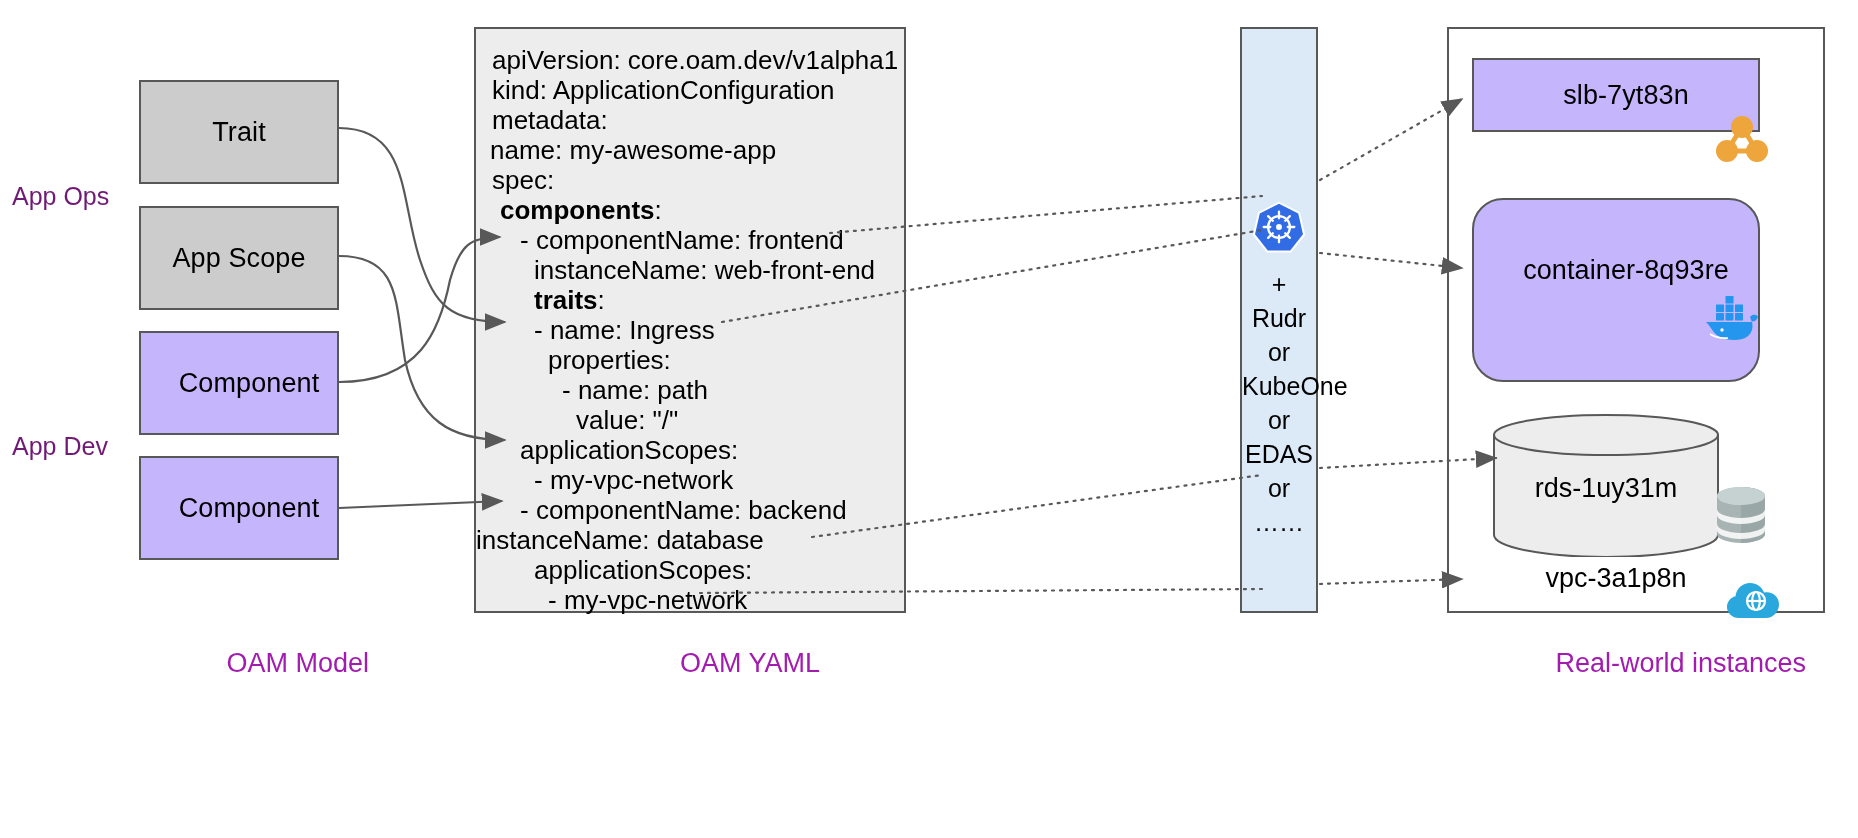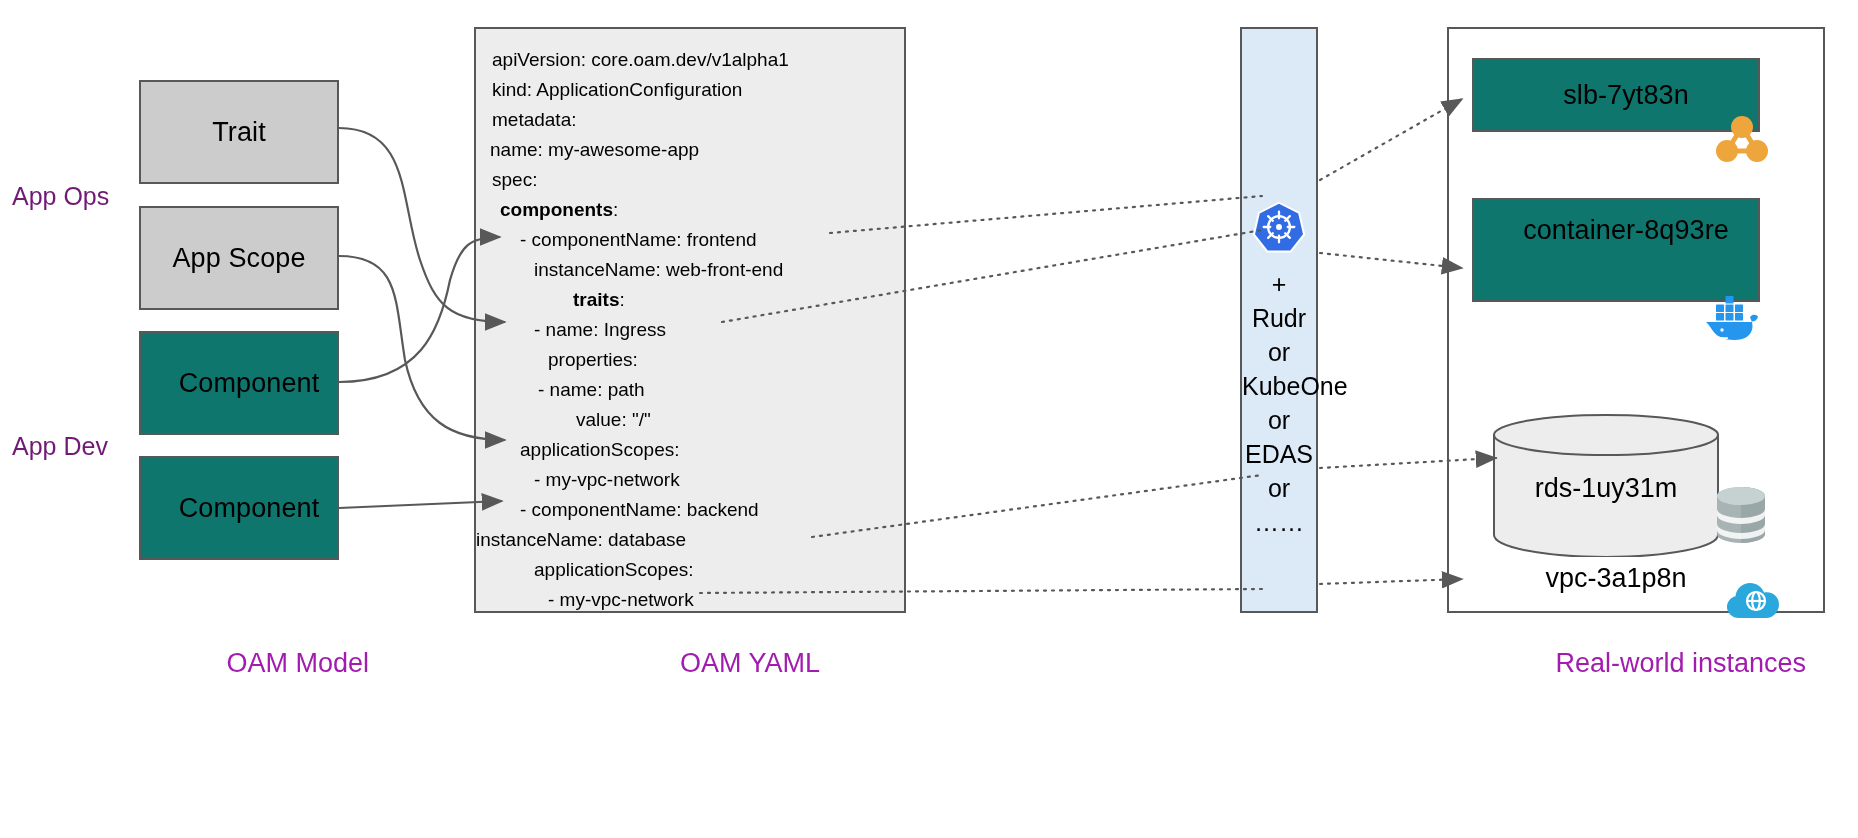--- a/index.html
+++ b/index.html
@@ -2,44 +2,44 @@
 <html><head>
 <meta charset="utf-8">
 <style>
   html,body{margin:0;padding:0;background:#ffffff;}
   body{width:1858px;height:838px;position:relative;font-family:"Liberation Sans",sans-serif;color:#000;overflow:hidden;}
   #stage{position:absolute;left:0;top:0;width:1858px;height:838px;}
   svg.layer{position:absolute;left:0;top:0;width:1858px;height:838px;pointer-events:none;}
 
   .box{position:absolute;box-sizing:border-box;border:2px solid #585858;display:flex;align-items:center;justify-content:center;}
   .gray-dark{background:#cccccc;}
-  .gray-light{background:#0f766e;padding-left:20px;}
+  .gray-light{background:#c4b5fd;padding-left:20px;}
   .box-label{font-size:27px;color:#000;letter-spacing:.1px;}
 
   .side-label{position:absolute;font-size:25px;color:#701a75;}
   .bottom-label{position:absolute;font-size:27px;color:#a21caf;text-align:right;}
 
   
   #yaml-panel{position:absolute;left:474px;top:27px;width:432px;height:586px;
        box-sizing:border-box;border:2px solid #585858;background:#ededed;}
-  .yaml-line{position:absolute;left:0;width:100%;font-size:19px;line-height:30px;color:#000;white-space:pre;}
+  .yaml-line{position:absolute;left:0;width:100%;font-size:26px;line-height:30px;color:#000;white-space:pre;}
   .yaml-line b{font-weight:bold;}
 
   
   #platform-col{position:absolute;left:1240px;top:27px;width:78px;height:586px;
        box-sizing:border-box;border:2px solid #585858;background:#dce9f7;}
   .plat-line{position:absolute;left:0;width:100%;text-align:center;font-size:25px;line-height:30px;color:#000;}
   #k8s-logo{position:absolute;left:50%;top:170px;transform:translateX(-50%);}
 
   
   #instances-panel{position:absolute;left:1447px;top:27px;width:378px;height:586px;
        box-sizing:border-box;border:2px solid #585858;background:#ffffff;}
 
   #slb-box{left:1472px;top:58px;width:288px;height:74px;}
-  #container-box{left:1472px;top:198px;width:288px;height:104px;}
+  #container-box{left:1472px;top:198px;width:288px;height:184px;border-radius:31px;}
   #rds-cyl{position:absolute;left:1492px;top:413px;width:228px;height:144px;}
   #rds-label{position:absolute;left:1492px;top:473px;width:228px;text-align:center;font-size:27px;}
   #vpc-label{position:absolute;left:1472px;top:563px;width:288px;text-align:center;font-size:27px;}
 
   .icon{position:absolute;}
 </style>
 </head>
 <body>
 
 <div id="stage">
@@ -63,24 +63,24 @@
   <div id="yaml-panel">
     <div id="yaml-lines">
         <div class="yaml-line" style="top: 16px; padding-left: 16px;">apiVersion: core.oam.dev/v1alpha1</div>
         <div class="yaml-line" style="top: 46px; padding-left: 16px;">kind: ApplicationConfiguration</div>
         <div class="yaml-line" style="top: 76px; padding-left: 16px;">metadata:</div>
         <div class="yaml-line" style="top: 106px; padding-left: 14px;">name: my-awesome-app</div>
         <div class="yaml-line" style="top: 136px; padding-left: 16px;">spec:</div>
         <div class="yaml-line" style="top: 166px; padding-left: 24px;"><b>components</b>:</div>
         <div class="yaml-line" style="top: 196px; padding-left: 44px;">- componentName: frontend</div>
         <div class="yaml-line" style="top: 226px; padding-left: 58px;">instanceName: web-front-end</div>
-        <div class="yaml-line" style="top: 256px; padding-left: 58px; margin-left: 39px;"><b>traits</b>:</div>
+        <div class="yaml-line" style="top: 256px; padding-left: 58px;"><b>traits</b>:</div>
         <div class="yaml-line" style="top: 286px; padding-left: 58px;">- name: Ingress</div>
         <div class="yaml-line" style="top: 316px; padding-left: 72px;">properties:</div>
-        <div class="yaml-line" style="top: 346px; padding-left: 62px;">- name: path</div>
+        <div class="yaml-line" style="top: 346px; padding-left: 86px;">- name: path</div>
         <div class="yaml-line" style="top: 376px; padding-left: 100px;">value: "/"</div>
         <div class="yaml-line" style="top: 406px; padding-left: 44px;">applicationScopes:</div>
         <div class="yaml-line" style="top: 436px; padding-left: 58px;">- my-vpc-network</div>
         <div class="yaml-line" style="top: 466px; padding-left: 44px;">- componentName: backend</div>
         <div class="yaml-line" style="top: 496px; ">instanceName: database</div>
         <div class="yaml-line" style="top: 526px; padding-left: 58px;">applicationScopes:</div>
         <div class="yaml-line" style="top: 556px; padding-left: 72px;">- my-vpc-network</div>
       </div>
   </div>
 

